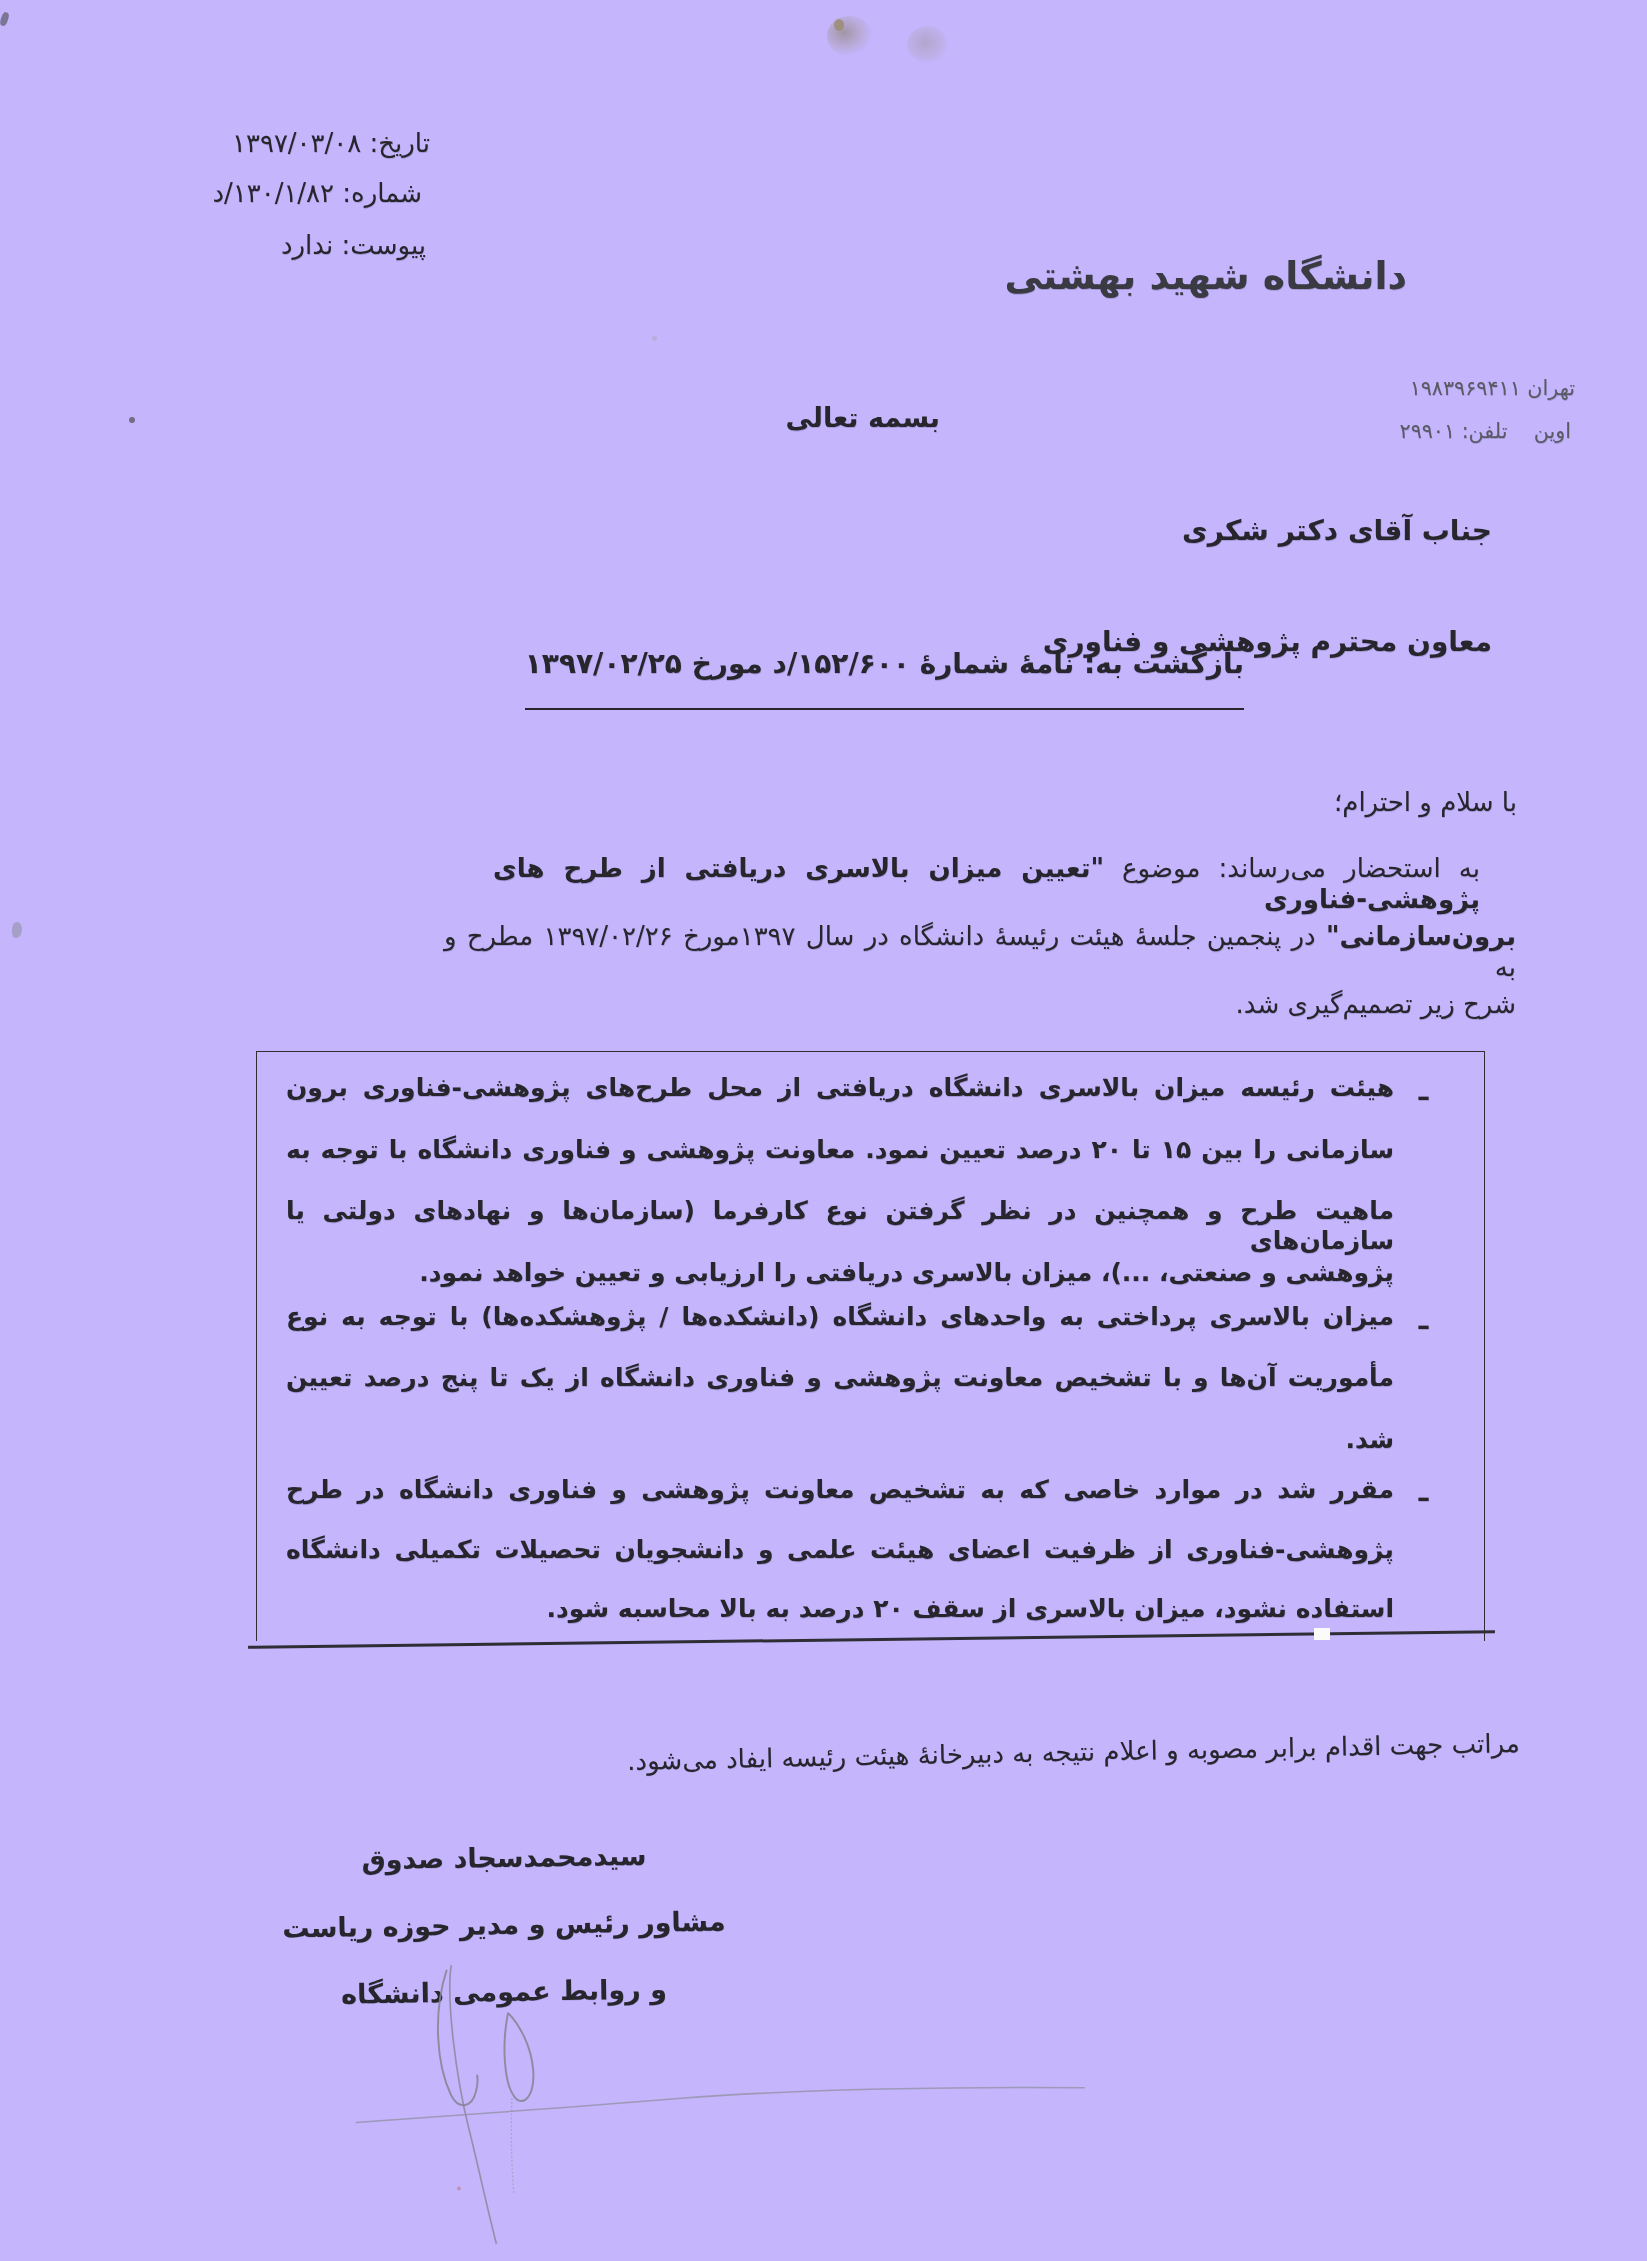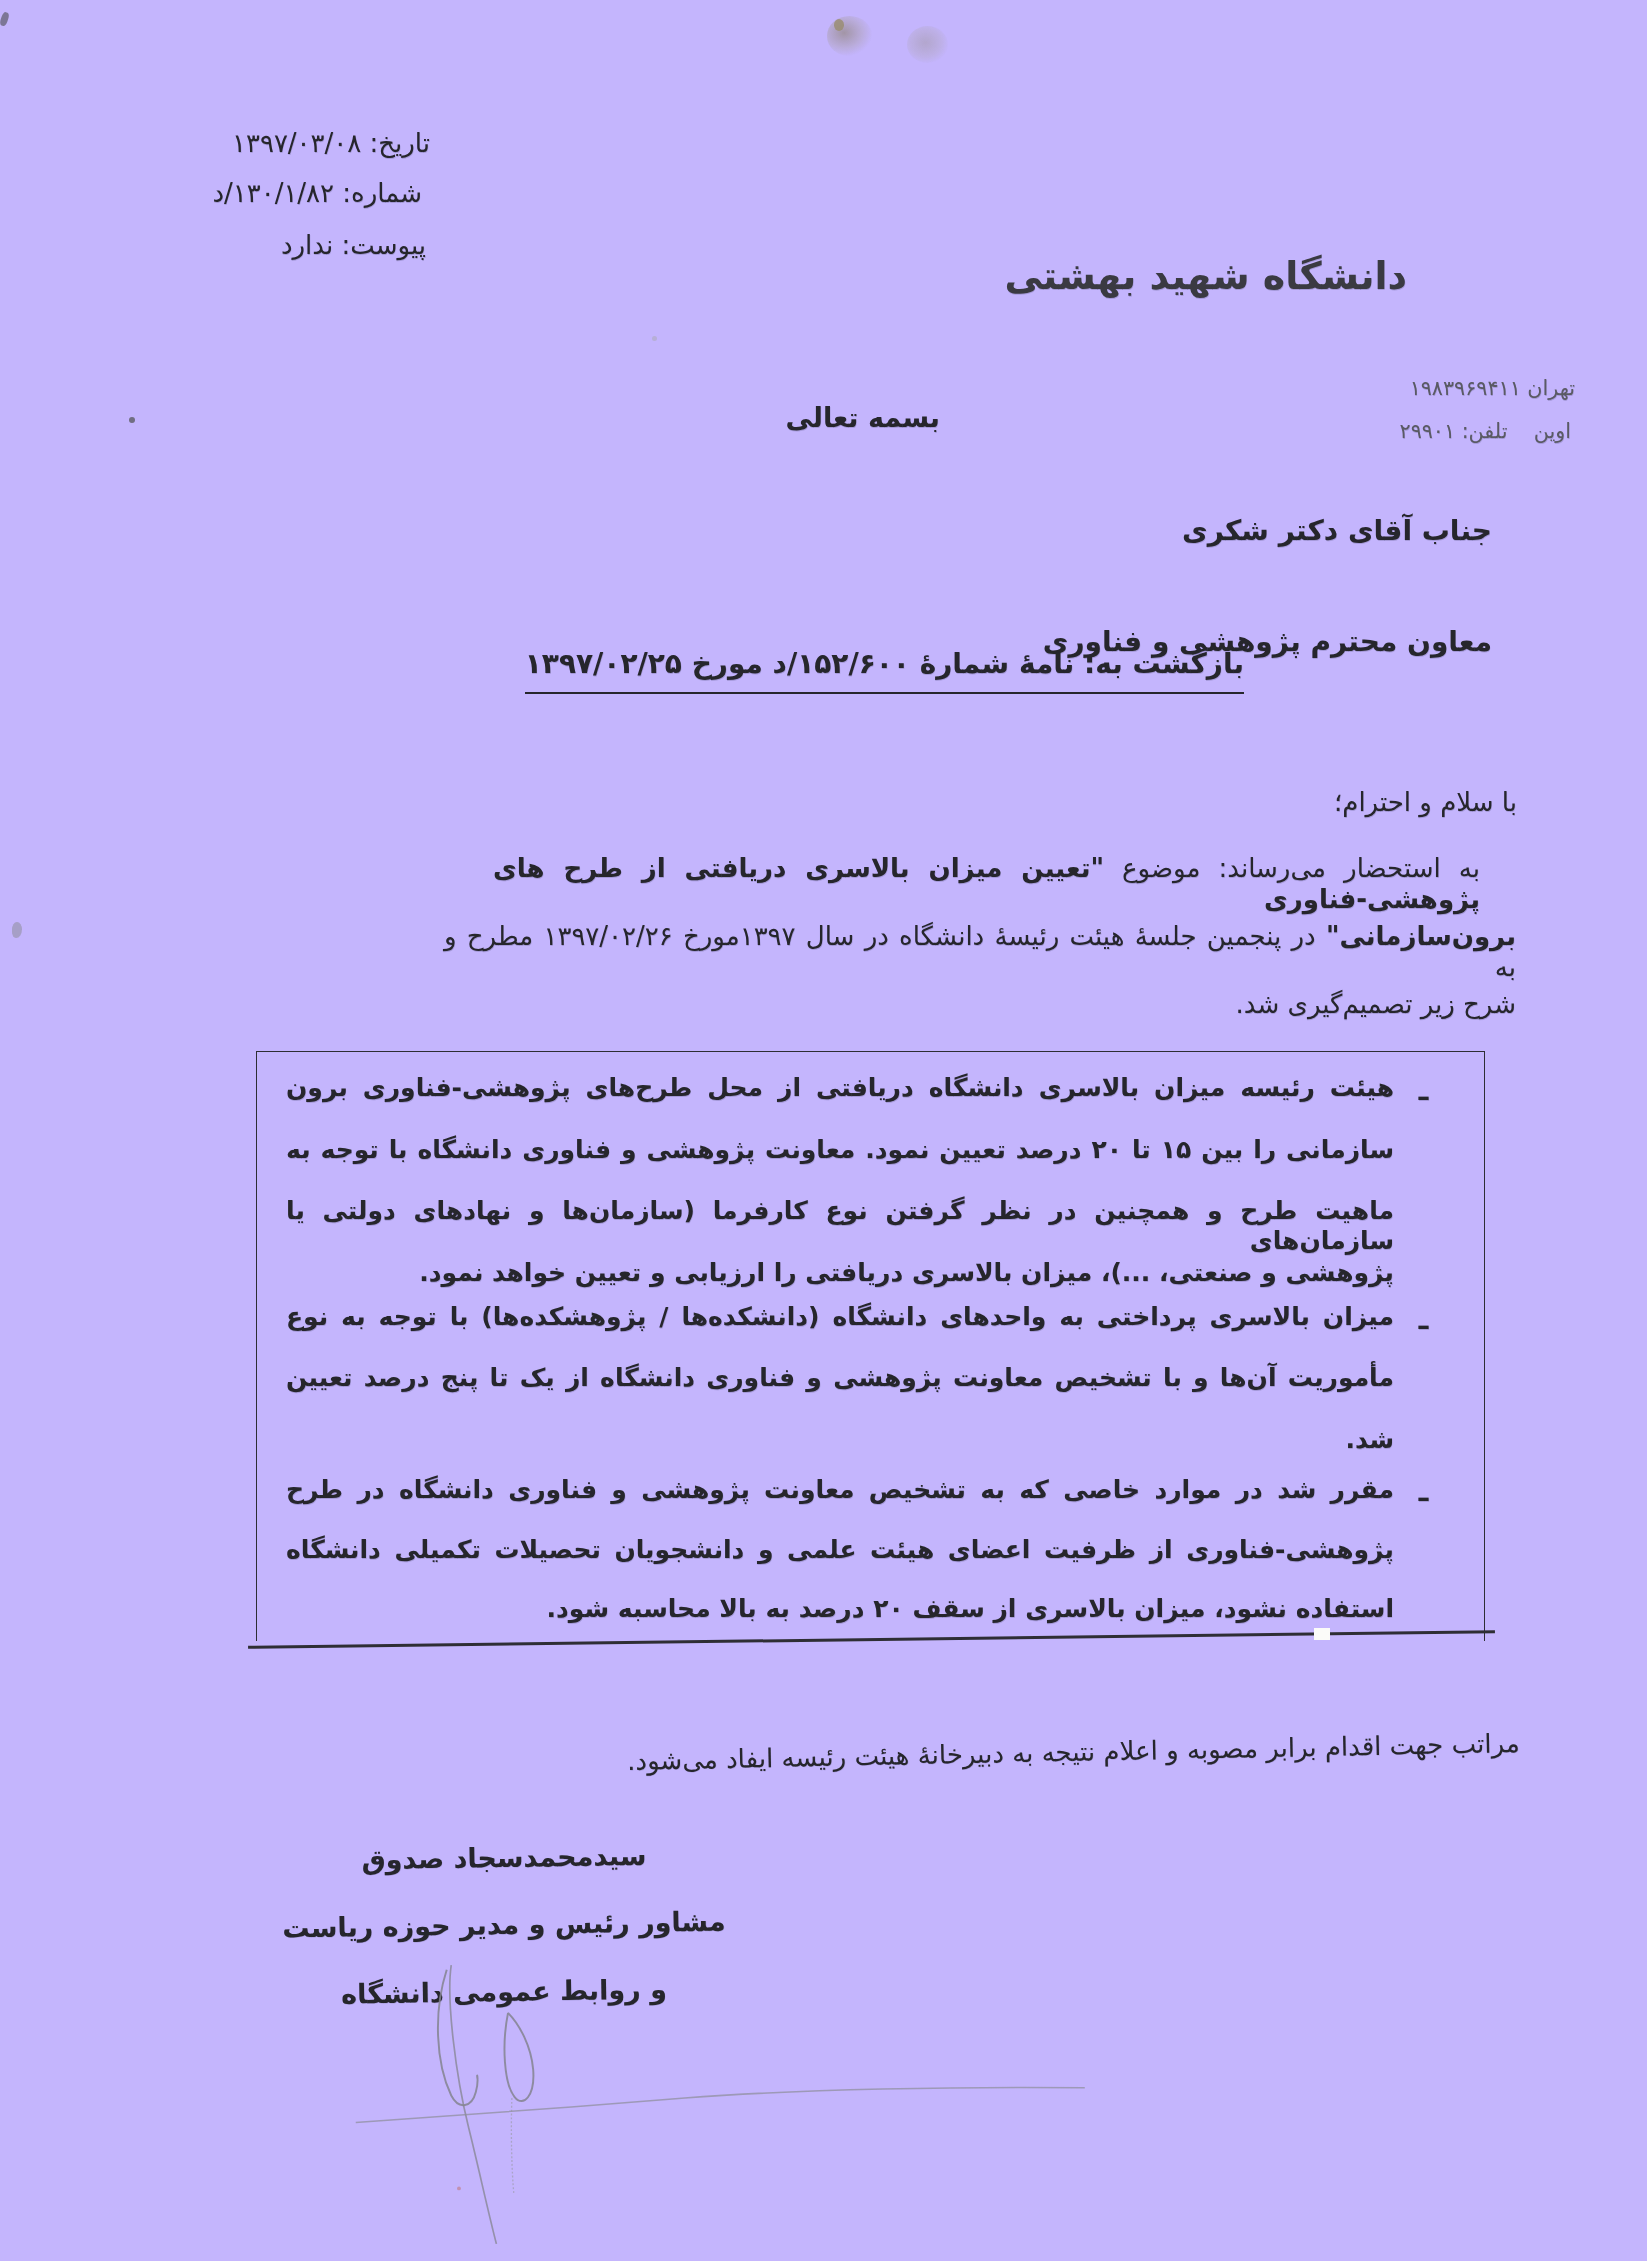--- a/index.html
+++ b/index.html
@@ -24,21 +24,21 @@
 
   
   .c-univ {right:240px;top:254px;font-size:38px;font-weight:bold;color:#3a3a42;}
   .c-addr1{right:72px;top:376px;font-size:20.7px;color:#5a5a64;}
   .c-addr2{right:76px;top:419px;font-size:20.7px;color:#5a5a64;}
   .c-besm {left:746px;top:402px;width:194px;text-align:right;font-size:27px;font-weight:bold;white-space:nowrap;position:absolute;line-height:1.18;}
 
   
   .c-to1{right:155px;top:514px;font-size:28px;font-weight:bold;}
   .c-to2{right:155px;top:592px;font-size:28px;font-weight:bold;margin-top:33px;}
-  .c-ref{right:403px;top:647px;font-size:28px;font-weight:bold;border-bottom:2.6px solid #26262c;padding-bottom:12px;}
+  .c-ref{right:403px;top:647px;font-size:28px;font-weight:bold;border-bottom:2.6px solid #26262c;padding-bottom:28px;}
   .c-salam{right:130px;top:787px;font-size:26px;}
 
   
   .p-line{position:absolute;font-size:26px;line-height:1.2;text-align:justify;text-align-last:justify;}
   .c-p1{right:167px;top:853px;width:987px;}
   .c-p2{right:131px;top:921px;width:1072px;}
   .c-p3{right:131px;top:989px;font-size:26px;}
 
   
   .box{position:absolute;left:256px;top:1051px;width:1227px;height:589px;border:1.9px solid #2e2e34;border-bottom:none;}

